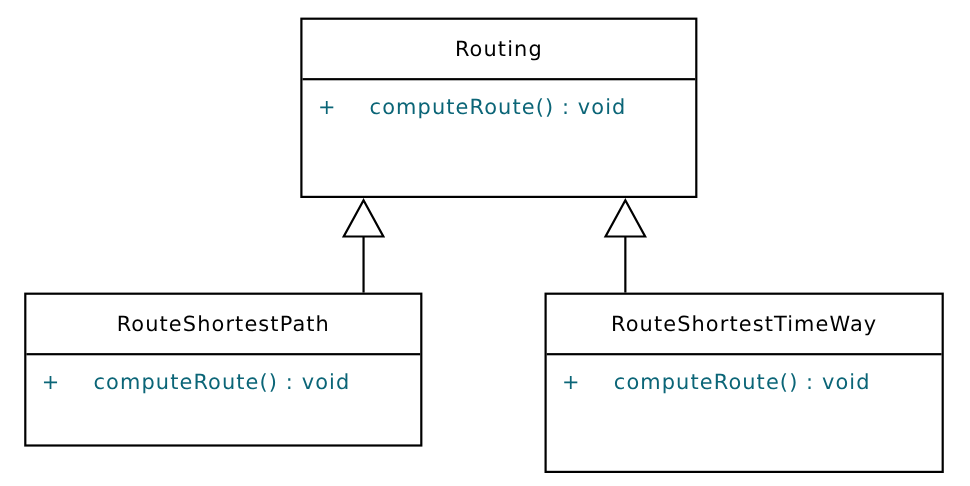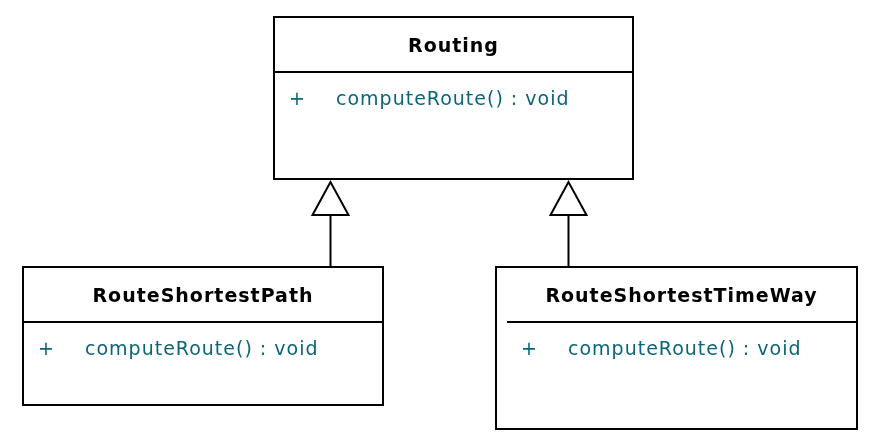--- a/index.html
+++ b/index.html
@@ -24,29 +24,29 @@
     pointer-events: none;
   }
   .uml-class {
     position: absolute;
     box-sizing: border-box;
     border: 2px solid var(--border, #000000);
     background: var(--box-fill, #ffffff);
   }
   .box-routing { left: 273px; top: 16px;  width: 361px; height: 164px; }
   .box-path    { left: 22px;  top: 266px; width: 362px; height: 140px; }
-  .box-timeway { left: 495px; top: 266px; width: 363px; height: 164px; padding-left: 10px; }
+  .box-timeway { left: 495px; top: 266px; width: 363px; height: 164px; }
   .uml-class-title {
     height: 53px;
     border-bottom: 2px solid var(--border, #000000);
     display: flex;
     align-items: center;
     justify-content: center;
     font-size: 19px;
-    font-weight: bold;
+    font-weight: normal;
     letter-spacing: 1px;
     color: var(--class-name-text, #000000);
     white-space: nowrap;
   }
   .uml-class-body {
     padding: 14px 4px 0 14px;
     font-size: 19px;
     letter-spacing: 1px;
     color: var(--member-text, #0b6577);
   }

